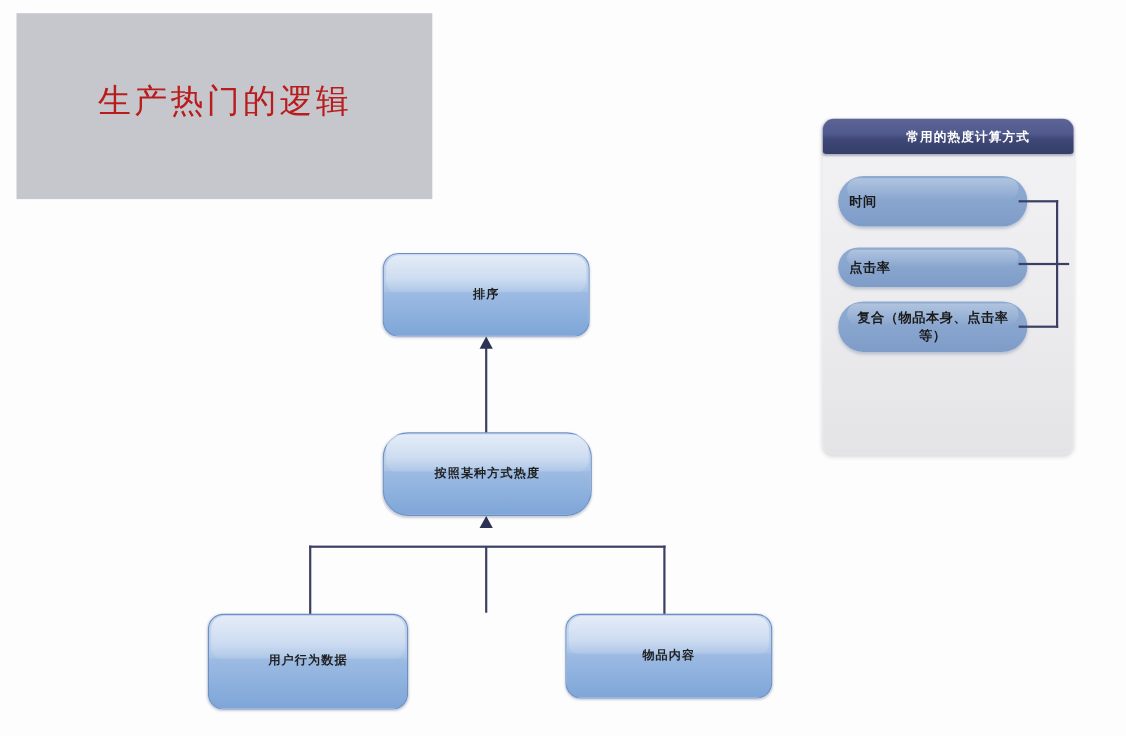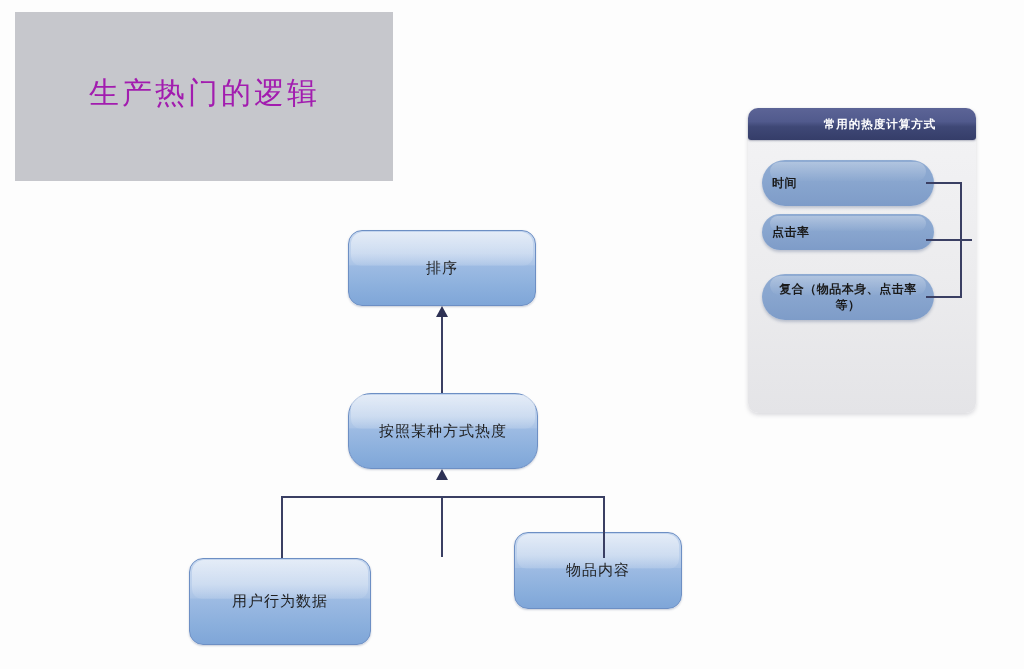--- a/index.html
+++ b/index.html
@@ -23,21 +23,21 @@
     top: 12px;
     width: 378px;
     height: 169px;
     background: #c6c7cc;
     box-sizing: border-box;
   }
   #title-banner .banner-text {
     position: absolute;
     left: 74px;
     top: 66px;
-    color: #a21caf;
+    color: #b91c1c;
     font-size: 30px;
     letter-spacing: 3px;
     line-height: 1;
     white-space: nowrap;
     text-align: right;
   }
 
   
   #flowchart {
     position: absolute;
@@ -74,31 +74,31 @@
     top: 1px;
     height: 46%;
     border-radius: 12px 12px 10px 10px;
     background: linear-gradient(to bottom, rgba(255,255,255,0.55), rgba(255,255,255,0.06));
     pointer-events: none;
   }
   .flow-box .flow-label {
     position: relative;
     z-index: 2;
     color: #1f1f1f;
-    font-size: 15px;
-    font-weight: normal;
+    font-size: 11px;
+    font-weight: bold;
     letter-spacing: 1px;
     line-height: 1.35;
     text-align: center;
   }
 
   #box-sort      { left: 348px; top: 230px; width: 188px; height: 76px; }
   #box-heat      { left: 348px; top: 393px; width: 190px; height: 76px; border-radius: 23px; }
   #box-behavior  { left: 189px; top: 558px; width: 182px; height: 87px; }
-  #box-content   { left: 514px; top: 532px; width: 168px; height: 77px; }
+  #box-content   { left: 514px; top: 558px; width: 188px; height: 77px; }
 
   
   .conn {
     position: absolute;
     background: #3a3f63;
   }
   .conn-v { width: 2px; }
   .conn-h { height: 2px; }
 
   .arrow-up {
@@ -190,21 +190,21 @@
     position: relative;
     z-index: 2;
     color: #1a1a1a;
     font-size: 12px;
     font-weight: bold;
     letter-spacing: 0.5px;
     line-height: 1.35;
     padding: 0 10px;
   }
   #pill-time   { top: 52px;  height: 46px; }
-  #pill-ctr    { top: 106px; height: 36px; }
+  #pill-ctr    { top: 117px; height: 36px; }
   #pill-hybrid { top: 166px; height: 46px; }
 
   
   .bracket {
     position: absolute;
     background: #3a3f63;
   }
   .bracket-h { height: 2px; }
   .bracket-v { width: 2px; }
 

